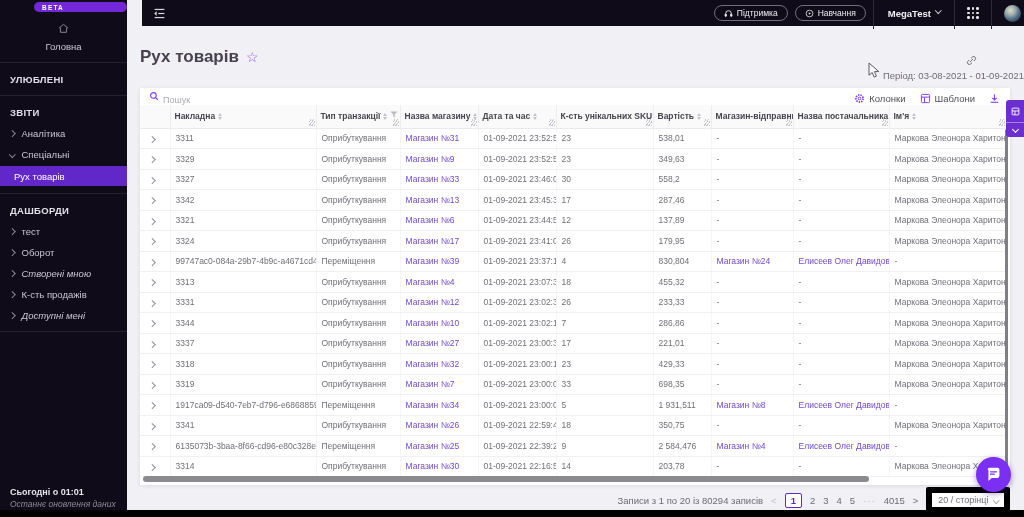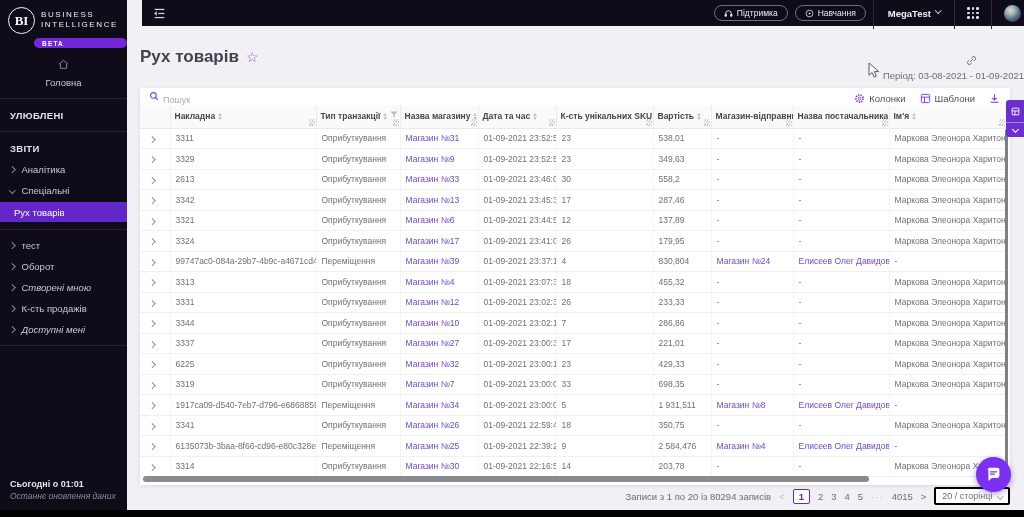--- a/index.html
+++ b/index.html
@@ -31,21 +31,21 @@
   .side-item.menu { color:#cbc7d4; }
   .side-divider { height:1px; background:#262033; margin:5px 0; }
   .side-section { padding:6px 10px 5px 10px; font-size:9.5px; font-weight:600; color:#e2dfea; letter-spacing:.3px; }
   .chev-r { width:4.5px; height:4.5px; border-right:1.1px solid #8f8a9b; border-top:1.1px solid #8f8a9b; transform:rotate(45deg); flex:none; }
   .chev-d { width:4.5px; height:4.5px; border-right:1.1px solid #8f8a9b; border-bottom:1.1px solid #8f8a9b; transform:rotate(45deg); flex:none; }
   .active-item {
     background:var(--active-purple,#6127c9); color:#fff; font-size:9.5px;
     padding:4.5px 14px; margin:1px 0 2px 0;
   }
   .italic { font-style:italic; }
-  .side-footer { margin-top:auto; padding:0 10px 16px 10px; }
+  .side-footer { margin-top:auto; padding:0 10px 8px 10px; }
   .side-footer .t { font-size:9px; font-weight:700; color:#e6e4ec; margin-bottom:2px; }
   .side-footer .n { font-size:8.5px; font-style:italic; color:#8f8a9b; }
   .home-icon { flex:none; }
 
   
   .topbar {
     position:absolute; left:142px; top:0; width:897px; height:26px;
     background:var(--dark-bg,#0f0b18); display:flex; align-items:center; z-index:5;gap:12px;
   }
   .fold-icon { margin-left:11px; cursor:pointer; }
@@ -124,21 +124,21 @@
   .pagination { position:absolute; right:14px; top:456px; display:flex; align-items:center; gap:8px; font-size:9.5px; color:#6c6c74; }
   .pg-pages { display:flex; align-items:center; gap:8px; }
   .pg-arrow { color:#c2c2c8; font-size:9.5px; cursor:pointer; }
   .pg-arrow.next { color:#6c6c74; }
   .pg-num { cursor:pointer; }
   .pg-num.active {
     border:1px solid var(--active-purple,#6127c9); color:var(--active-purple,#6127c9); font-weight:700;
     border-radius:2px; padding:1px 5px; background:#fff;
   }
   .pg-ellipsis { color:#b9b9bf; letter-spacing:1px; }
-  .pg-size { display:flex; align-items:center; gap:5px; border:2px solid #000000; border-radius:2px; padding:2px 6px; font-size:9px; color:#6c6c74; background:#fff; cursor:pointer; }
+  .pg-size { display:flex; align-items:center; gap:5px; border:6px solid #000000; border-radius:2px; padding:2px 6px; font-size:9px; color:#6c6c74; background:#fff; cursor:pointer; }
   .pg-size .chev-d { border-color:#a9a9af; }
 
   
   .side-toolbar { position:absolute; right:0; top:100px; width:18px; border-radius:3px 0 0 3px; overflow:hidden; z-index:20; }
   .side-toolbar .st-btn { background:var(--icon-purple,#6d2ed1); display:flex; align-items:center; justify-content:center; cursor:pointer; }
   .side-toolbar .st-btn.b1 { height:22px; }
   .side-toolbar .st-btn.b2 { height:15px; border-top:1px solid rgba(255,255,255,.4); }
   .st-chev { width:5px; height:5px; border-right:1.3px solid #fff; border-bottom:1.3px solid #fff; transform:rotate(45deg); margin-top:-2px; }
   .chat-fab {
     position:absolute; right:13px; bottom:25px; width:35px; height:35px; border-radius:50%;
@@ -147,27 +147,20 @@
   }
   .bottom-strip { position:absolute; left:0; bottom:0; width:1024px; height:7px; background:#000; z-index:40; }
   .cursor-arrow { position:absolute; left:868px; top:62px; z-index:60; pointer-events:none; }
 </style>
 </head>
 <body>
 
 <div class="screen" style="--dark-bg: #0f0b18; --active-purple: #6127c9; --accent: #7228d8; --link-purple: #7148cd; --icon-purple: #6d2ed1; --chat-purple: #7b2ff2;">
 
   <aside class="sidebar">
-    <div class="logo-row">
-      <div class="logo-circle">BI</div>
-      <div class="brand-lines">
-        <div class="b1">BUSINESS</div>
-        <div class="b2">INTELLIGENCE</div>
-      </div>
-    </div>
     <span class="beta-badge">BETA</span>
 
     <div class="side-item menu" style="margin-top:6px;flex-direction:column;">
       <svg class="home-icon" width="11" height="11" viewBox="0 0 16 16" fill="none" stroke="#8f8a9b" stroke-width="1.4">
           <path d="M1.5 7.5L8 2l6.5 5.5"></path>
           <path d="M3.5 7v6.5h9V7"></path>
         </svg>
       <span>Головна</span>
     </div>
     <div class="side-divider"></div>
@@ -180,20 +173,21 @@
       <span class="chev-r"></span>
       <span>Аналітика</span>
     </div>
     <div class="side-item menu">
       <span class="chev-d"></span>
       <span>Спеціальні</span>
     </div>
     <div class="active-item">Рух товарів</div>
     <div class="side-divider"></div>
 
+    <div class="side-section">ДАШБОРДИ</div>
     <div class="side-item menu">
       <span class="chev-r"></span>
       <span>тест</span>
     </div>
     <div class="side-item menu">
       <span class="chev-r"></span>
       <span>Оборот</span>
     </div>
     <div class="side-item menu italic">
       <span class="chev-r"></span>
@@ -406,21 +400,21 @@
                 <td><span class="cell-link">Магазин №9</span></td>
                 <td>01-09-2021 23:52:52</td>
                 <td>23</td>
                 <td>349,63</td>
                 <td>-</td>
                 <td>-</td>
                 <td>Маркова Элеонора Харитоновна</td>
               </tr>
               <tr>
                 <td><span class="exp-chev"></span></td>
-                <td>2613</td>
+                <td>3327</td>
                 <td>Оприбуткування</td>
                 <td><span class="cell-link">Магазин №33</span></td>
                 <td>01-09-2021 23:46:01</td>
                 <td>30</td>
                 <td>558,2</td>
                 <td>-</td>
                 <td>-</td>
                 <td>Маркова Элеонора Харитоновна</td>
               </tr>
               <tr>
@@ -514,21 +508,21 @@
                 <td><span class="cell-link">Магазин №27</span></td>
                 <td>01-09-2021 23:00:37</td>
                 <td>17</td>
                 <td>221,01</td>
                 <td>-</td>
                 <td>-</td>
                 <td>Маркова Элеонора Харитоновна</td>
               </tr>
               <tr>
                 <td><span class="exp-chev"></span></td>
-                <td>6225</td>
+                <td>3318</td>
                 <td>Оприбуткування</td>
                 <td><span class="cell-link">Магазин №32</span></td>
                 <td>01-09-2021 23:00:12</td>
                 <td>23</td>
                 <td>429,33</td>
                 <td>-</td>
                 <td>-</td>
                 <td>Маркова Элеонора Харитоновна</td>
               </tr>
               <tr>

